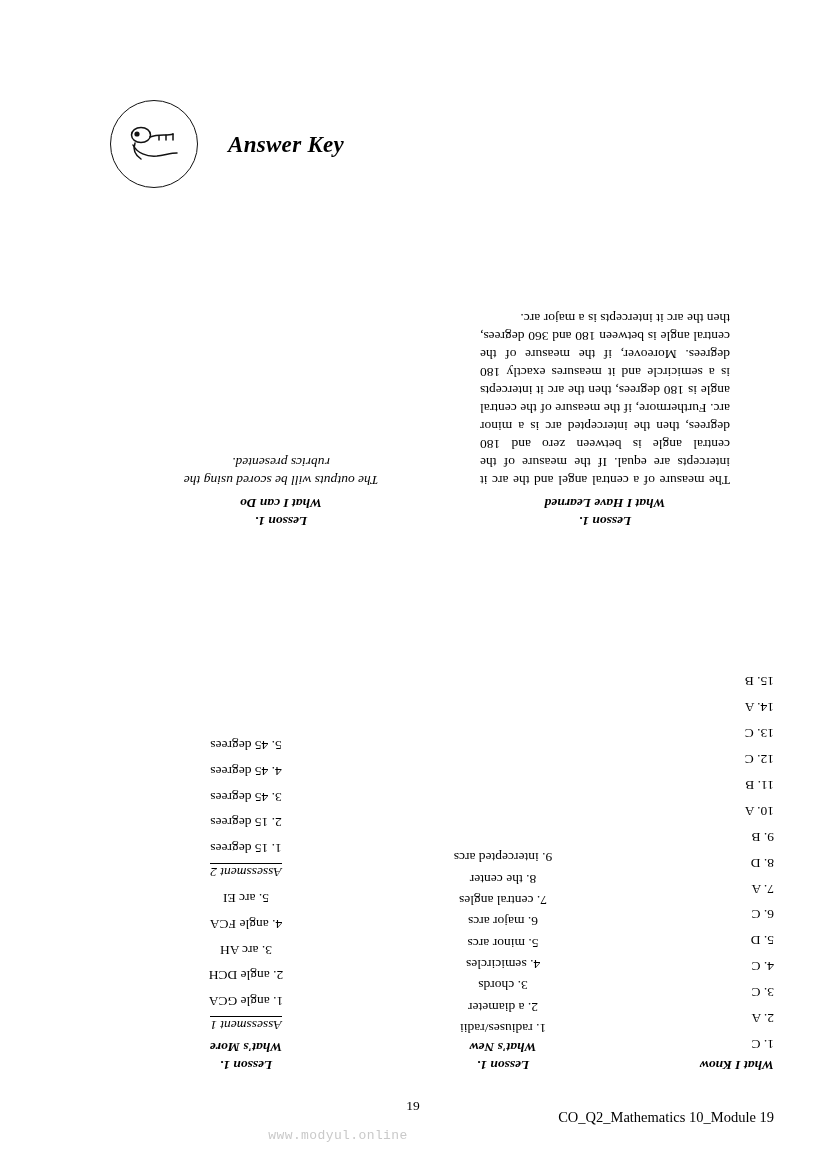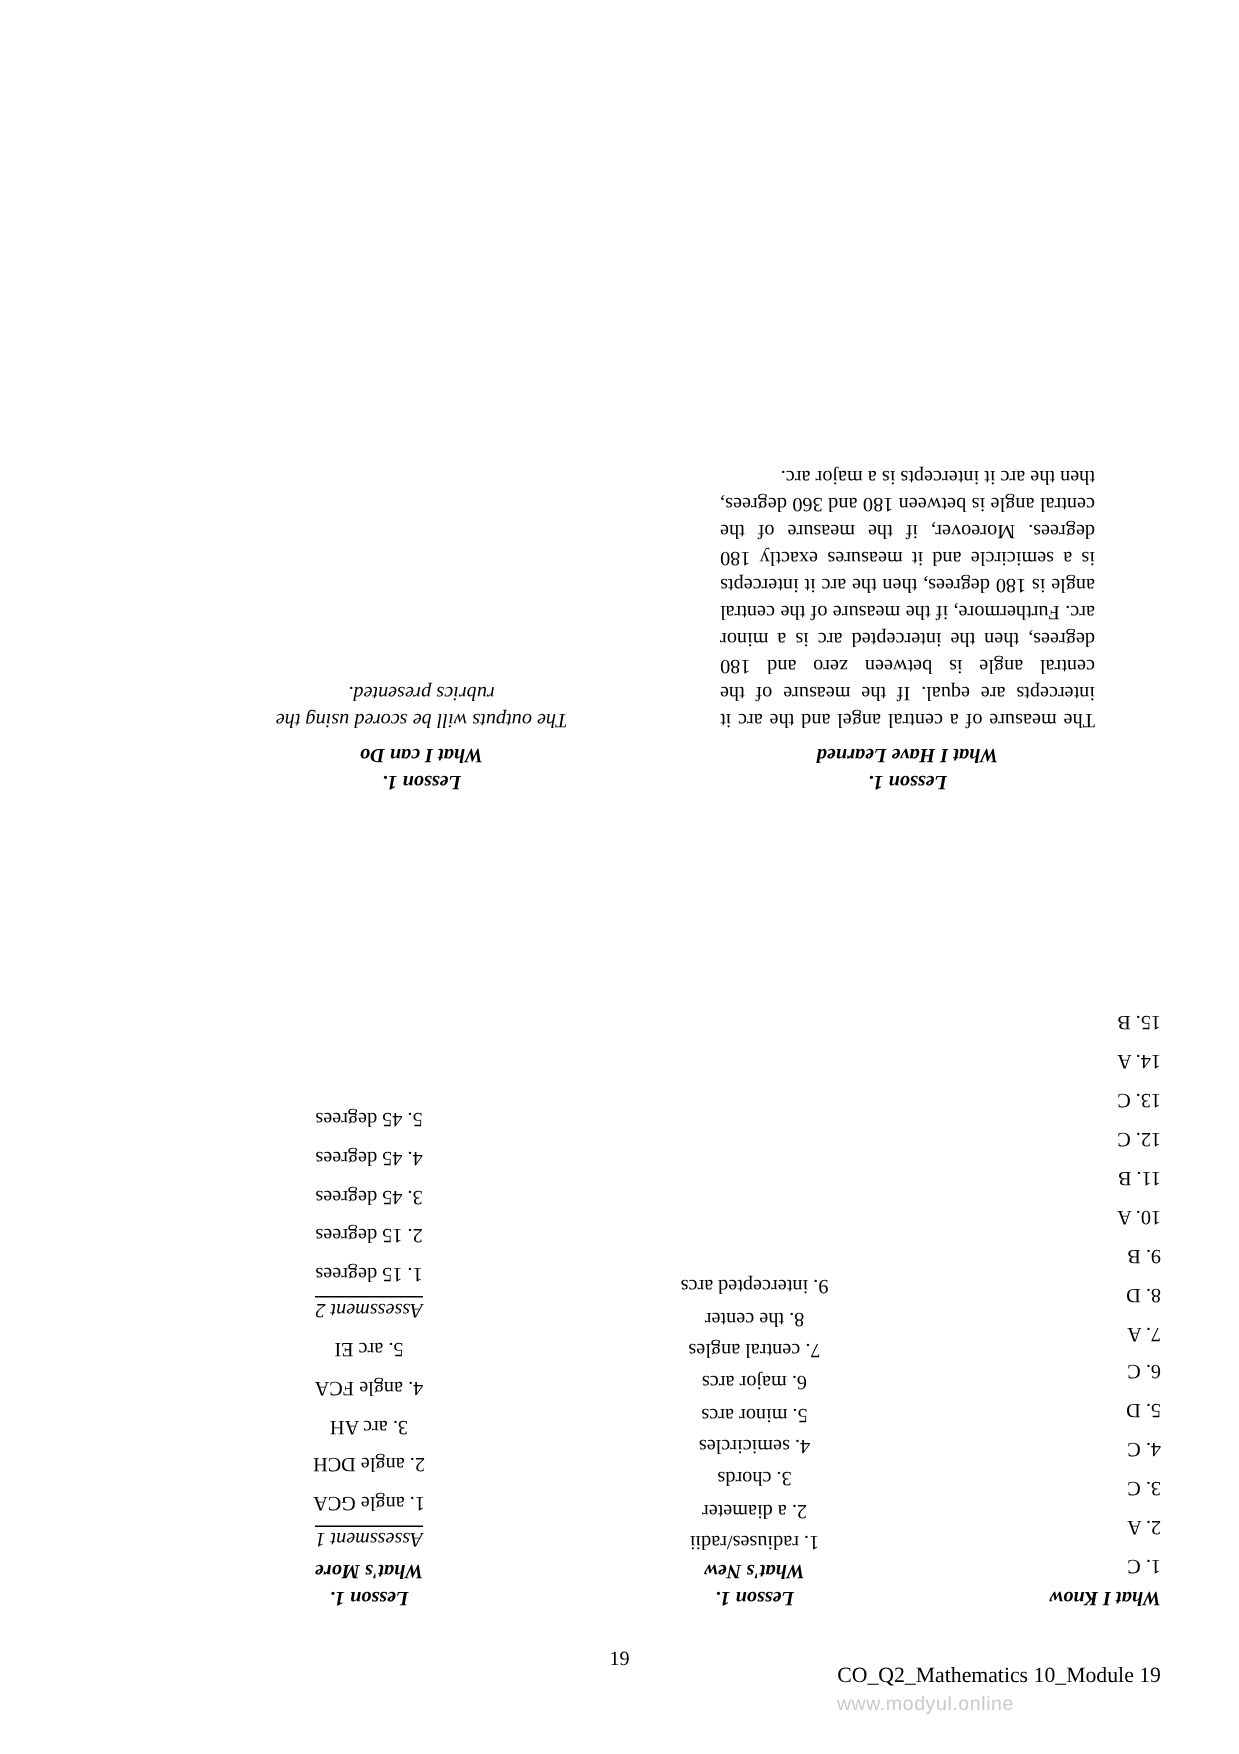--- a/index.html
+++ b/index.html
@@ -121,32 +121,49 @@
     right: 52px;
     top: 1109px;
     font-size: 14.5px;
     font-weight: normal;
   }
   .watermark {
     position: absolute;
     left: 0;
     top: 1128px;
     width: 676px;
-    text-align: right;
-    font-family: Liberation Sans, sans-serif;
+    text-align: center;
+    font-family: Liberation Mono, monospace;
     font-size: 13px;
     color: #c9c9c9;
     letter-spacing: 0.4px;
   }
 </style>
 </head>
 <body>
 
 <div class="page">
 
+  <div class="header-area">
+    <div class="key-badge">
+      <svg width="86" height="86" viewBox="0 0 86 86">
+        <g fill="none" stroke="#111" stroke-width="1.5" stroke-linecap="round" stroke-linejoin="round">
+          <ellipse cx="30" cy="34" rx="9.5" ry="7.5"></ellipse>
+          <circle cx="26" cy="33" r="2.6" fill="#111" stroke="none"></circle>
+          <path d="M39 36 C48 33, 56 35, 62 33"></path>
+          <path d="M62 33 l0 6"></path>
+          <path d="M55 34 l0 5"></path>
+          <path d="M48 35 l0 4"></path>
+          <path d="M22 44 C26 52, 36 56, 46 55 C54 54, 60 52, 66 52"></path>
+          <path d="M24 42 C22 48, 24 54, 30 58"></path>
+        </g>
+      </svg>
+    </div>
+    <div class="answer-key-title">Answer Key</div>
+  </div>
 
   <div class="flipped">
 
     <div class="col" style="left:52px; top:96px; width:120px;">
       <div class="sub-head">What I Know</div>
       <ol class="plain">
         <li>1. C</li>
         <li>2. A</li>
         <li>3. C</li>
         <li>4. C</li>

